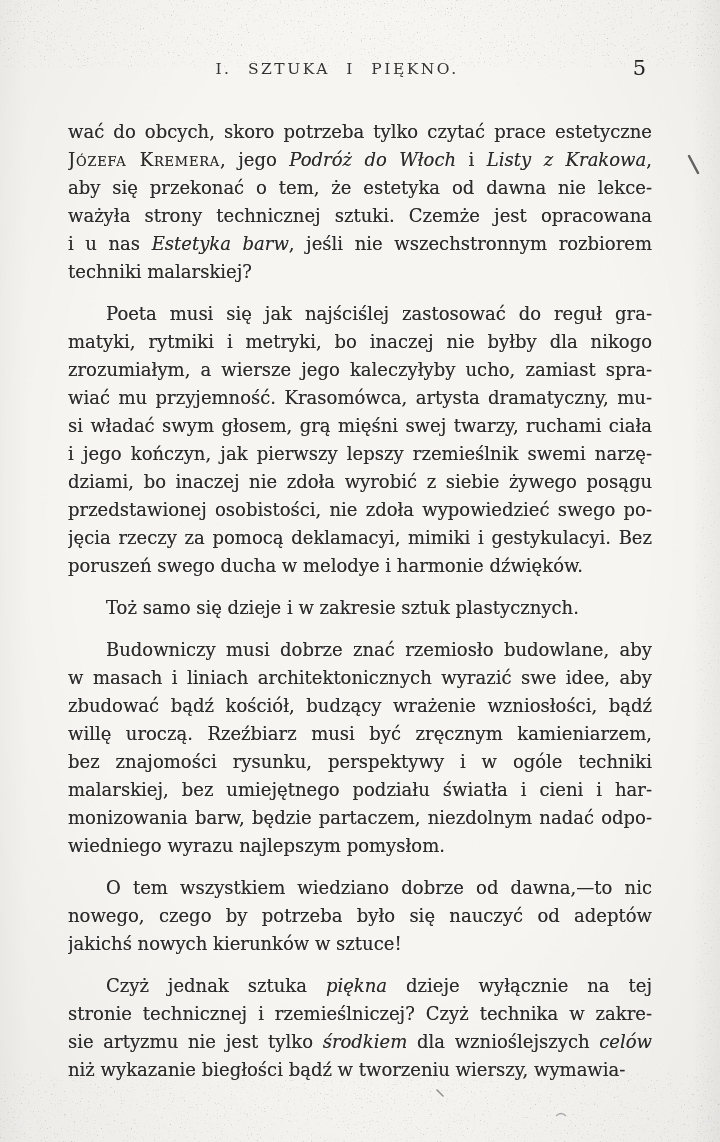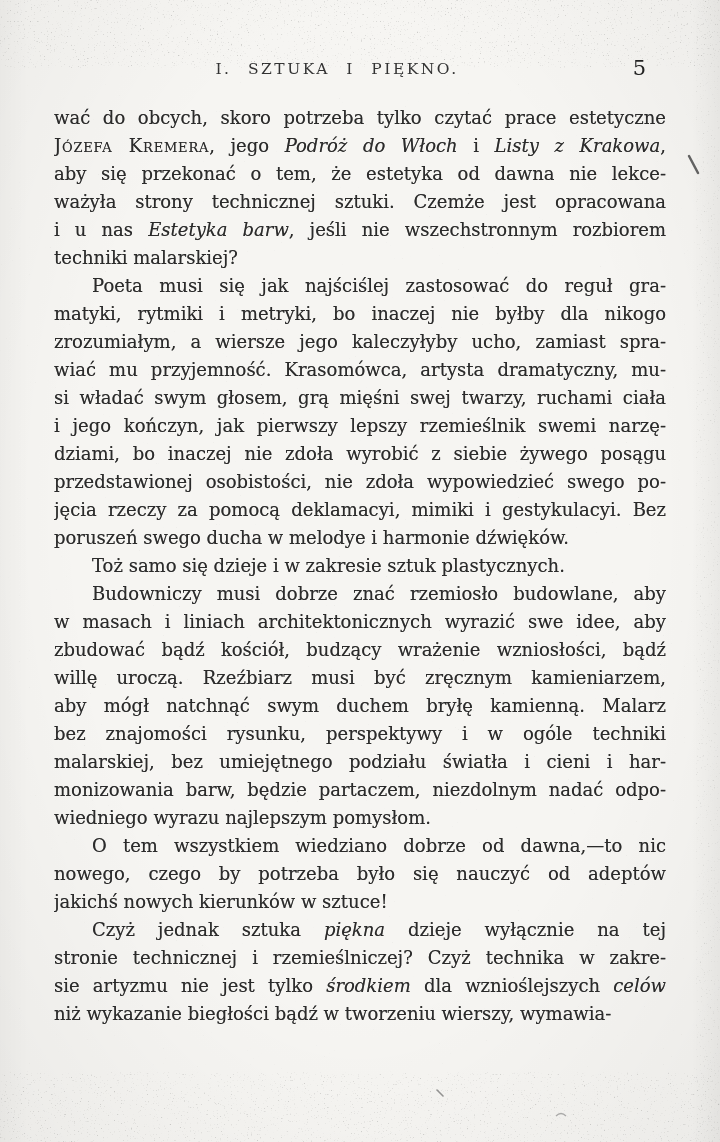--- a/index.html
+++ b/index.html
@@ -21,21 +21,21 @@
   .running-title{
     display:block;text-align:center;
     font-size:15.5px;letter-spacing:2.5px;word-spacing:9px;
     color:#333;transform:translateX(-14px);
   }
   .page-number{
     position:absolute;right:2px;top:-4px;
     font-size:21px;color:#222;
   }
   .text-block{position:absolute;top:104px;left:54px;width:612px;}
-  .para{margin:0;padding:0;}
+  .para{margin:14px;padding:0;}
   .line{
     height:28px;line-height:28px;font-size:18px;
     text-align:justify;text-align-last:justify;-moz-text-align-last:justify;
     white-space:normal;overflow:hidden;
     text-shadow:0 0 0.45px rgba(40,40,40,0.55);
   }
   .line.last{text-align:left;text-align-last:left;-moz-text-align-last:left;}
   .line.indent{text-indent:38px;}
   .it{font-style:italic;}
   .sc{font-variant:small-caps;letter-spacing:0.8px;}
@@ -72,21 +72,20 @@
         <div class="line last"><span>poruszeń swego ducha w melodye i harmonie dźwięków.</span></div>
       </div>
       <div class="para">
         <div class="line last indent"><span>Toż samo się dzieje i w zakresie sztuk plastycznych.</span></div>
       </div>
       <div class="para">
         <div class="line indent"><span>Budowniczy musi dobrze znać rzemiosło budowlane, aby</span></div>
         <div class="line"><span>w masach i liniach architektonicznych wyrazić swe idee, aby</span></div>
         <div class="line"><span>zbudować bądź kościół, budzący wrażenie wzniosłości, bądź</span></div>
         <div class="line"><span>willę uroczą. Rzeźbiarz musi być zręcznym kamieniarzem,</span></div>
-        <div class="line"><span>aby mógł natchnąć swym duchem bryłę kamienną. Malarz</span></div>
         <div class="line"><span>bez znajomości rysunku, perspektywy i w ogóle techniki</span></div>
         <div class="line"><span>malarskiej, bez umiejętnego podziału światła i cieni i har-</span></div>
         <div class="line"><span>monizowania barw, będzie partaczem, niezdolnym nadać odpo-</span></div>
         <div class="line last"><span>wiedniego wyrazu najlepszym pomysłom.</span></div>
       </div>
       <div class="para">
         <div class="line indent"><span>O tem wszystkiem wiedziano dobrze od dawna,—to nic</span></div>
         <div class="line"><span>nowego, czego by potrzeba było się nauczyć od adeptów</span></div>
         <div class="line last"><span>jakichś nowych kierunków w sztuce!</span></div>
       </div>

